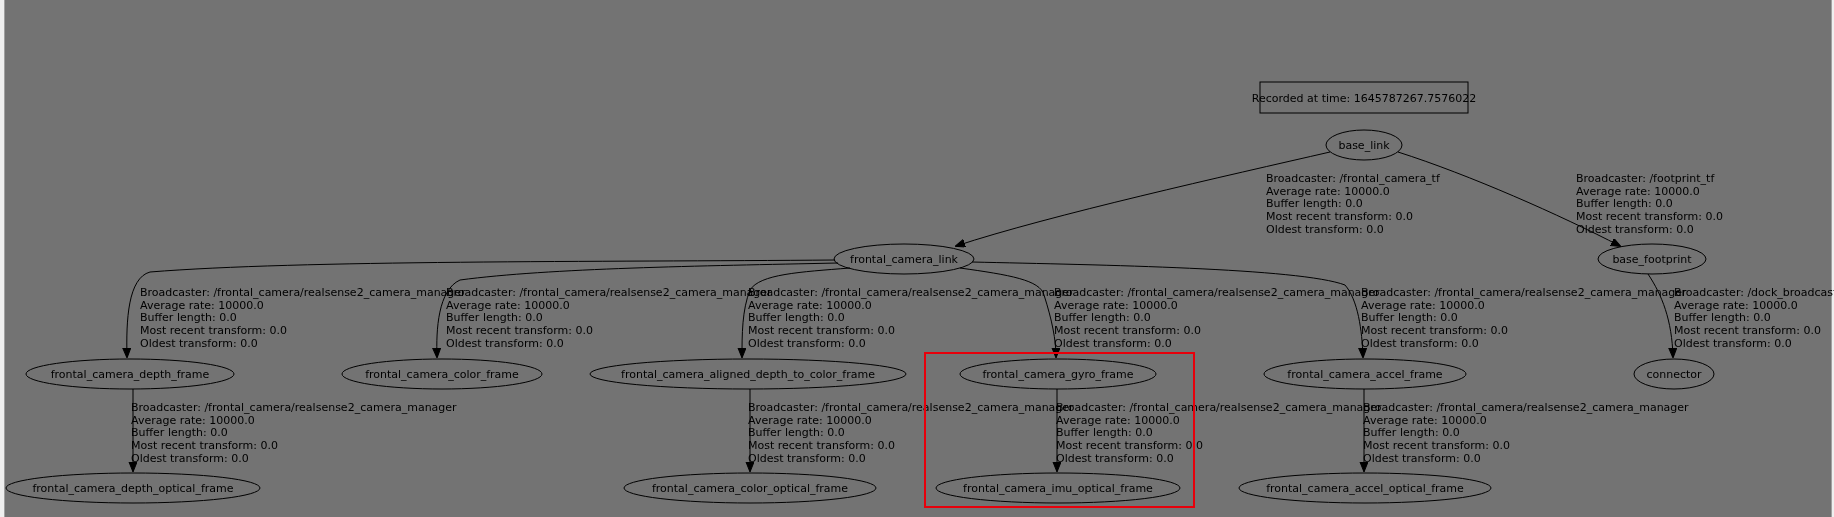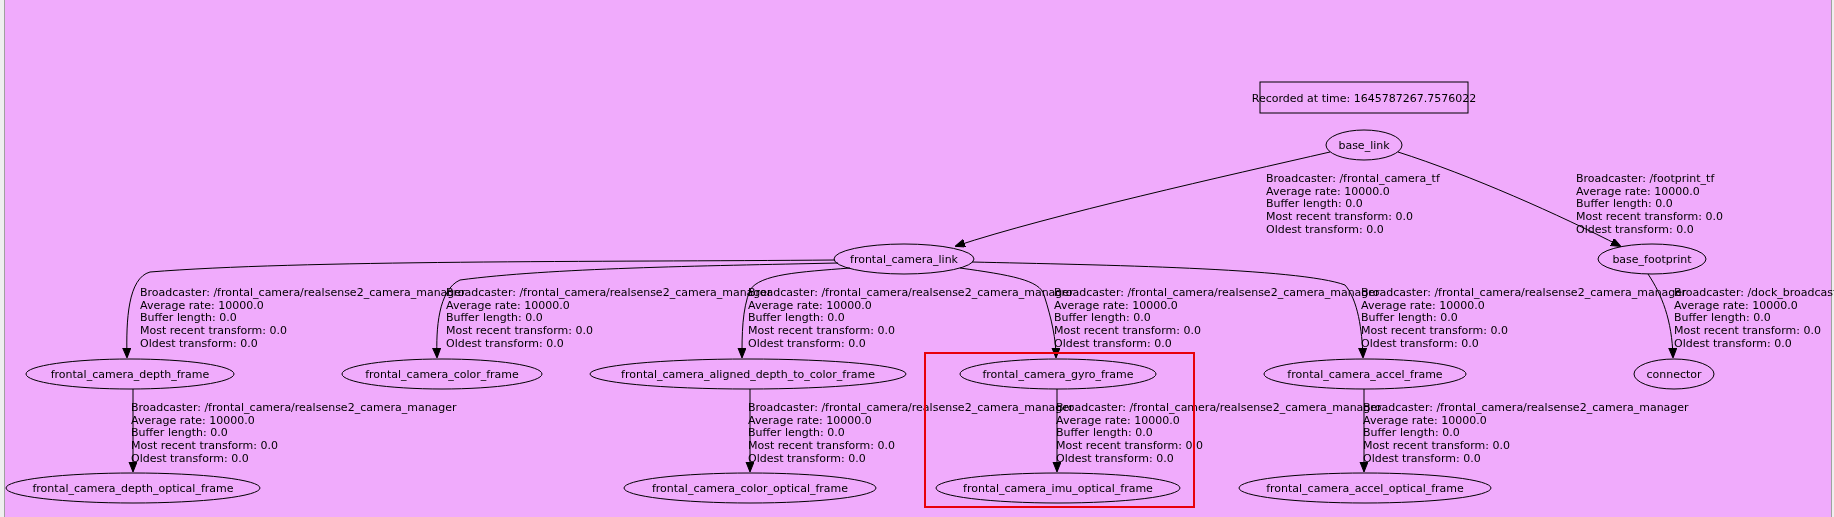--- a/index.html
+++ b/index.html
@@ -1,19 +1,19 @@
 <!DOCTYPE html>
 <html><head>
 <meta charset="utf-8">
 <style>
   html, body { margin: 0; padding: 0; background: #ffffff; }
   body { width: 1834px; height: 517px; position: relative; overflow: hidden; }
   #frame {
     position: absolute; left: 0; top: 0; width: 1834px; height: 517px;
-    box-sizing: border-box; background: #f0abfc;
+    box-sizing: border-box; background: #737373;
   }
   #left-gutter { position: absolute; left: 0; top: 0; width: 4px; height: 517px; background: #efefef; }
   #left-border { position: absolute; left: 4px; top: 0; width: 1px; height: 517px; background: #a0a0a0; }
   #right-border { position: absolute; left: 1831px; top: 0; width: 1px; height: 517px; background: #a0a0a0; }
   #right-gutter { position: absolute; left: 1832px; top: 0; width: 2px; height: 517px; background: #efefef; }
   svg#graph { position: absolute; left: 0; top: 0; }
   svg text { font-family: "DejaVu Sans", sans-serif; font-size: 11px; fill: #000; }
   .node-ellipse { fill: none; stroke: #000; stroke-width: 1; }
   .edge-path { fill: none; stroke: #000; stroke-width: 1; }
   .arrow { fill: #000; stroke: #000; }

